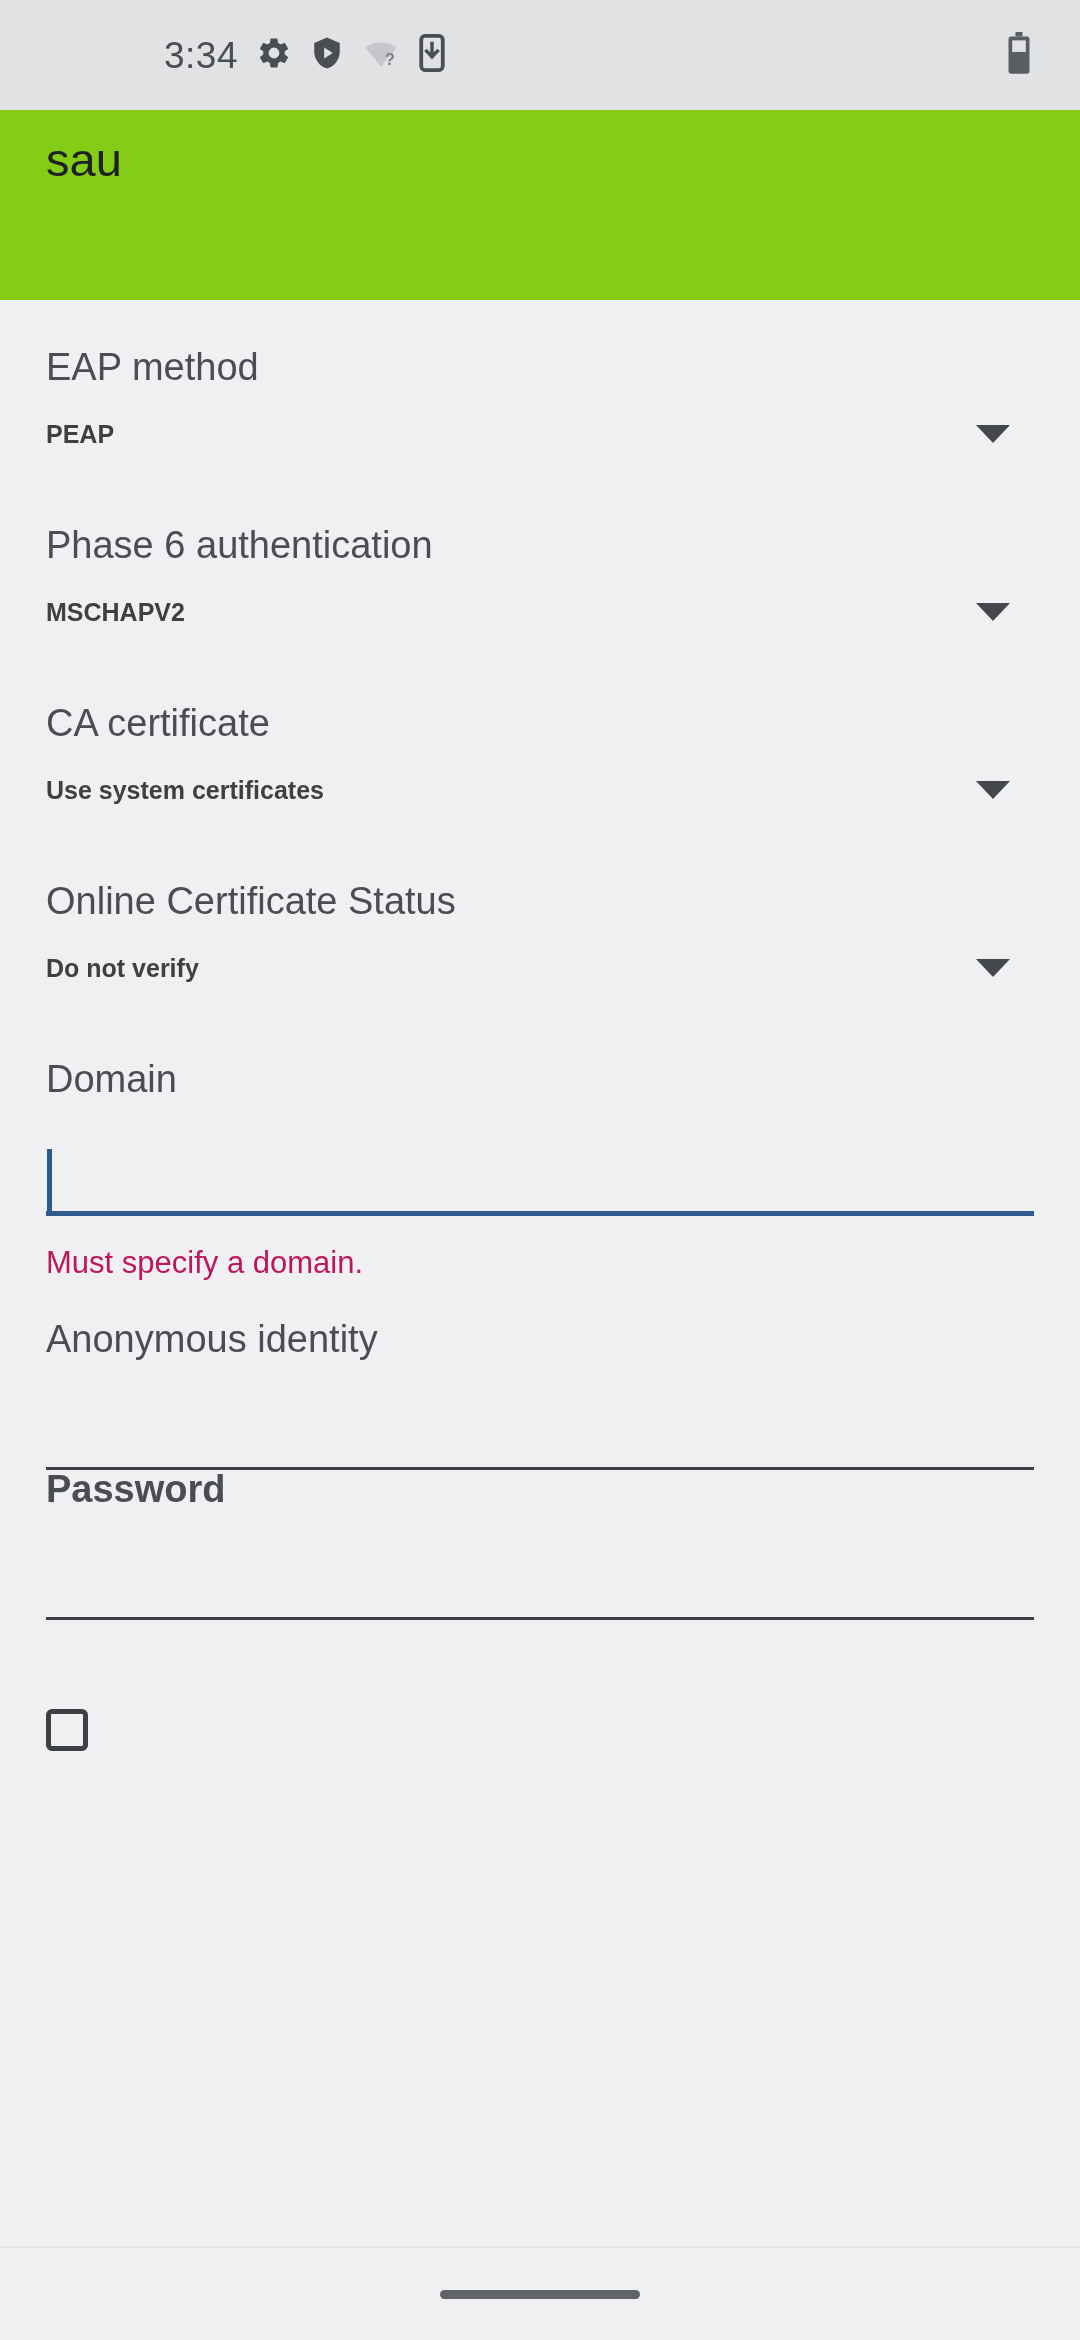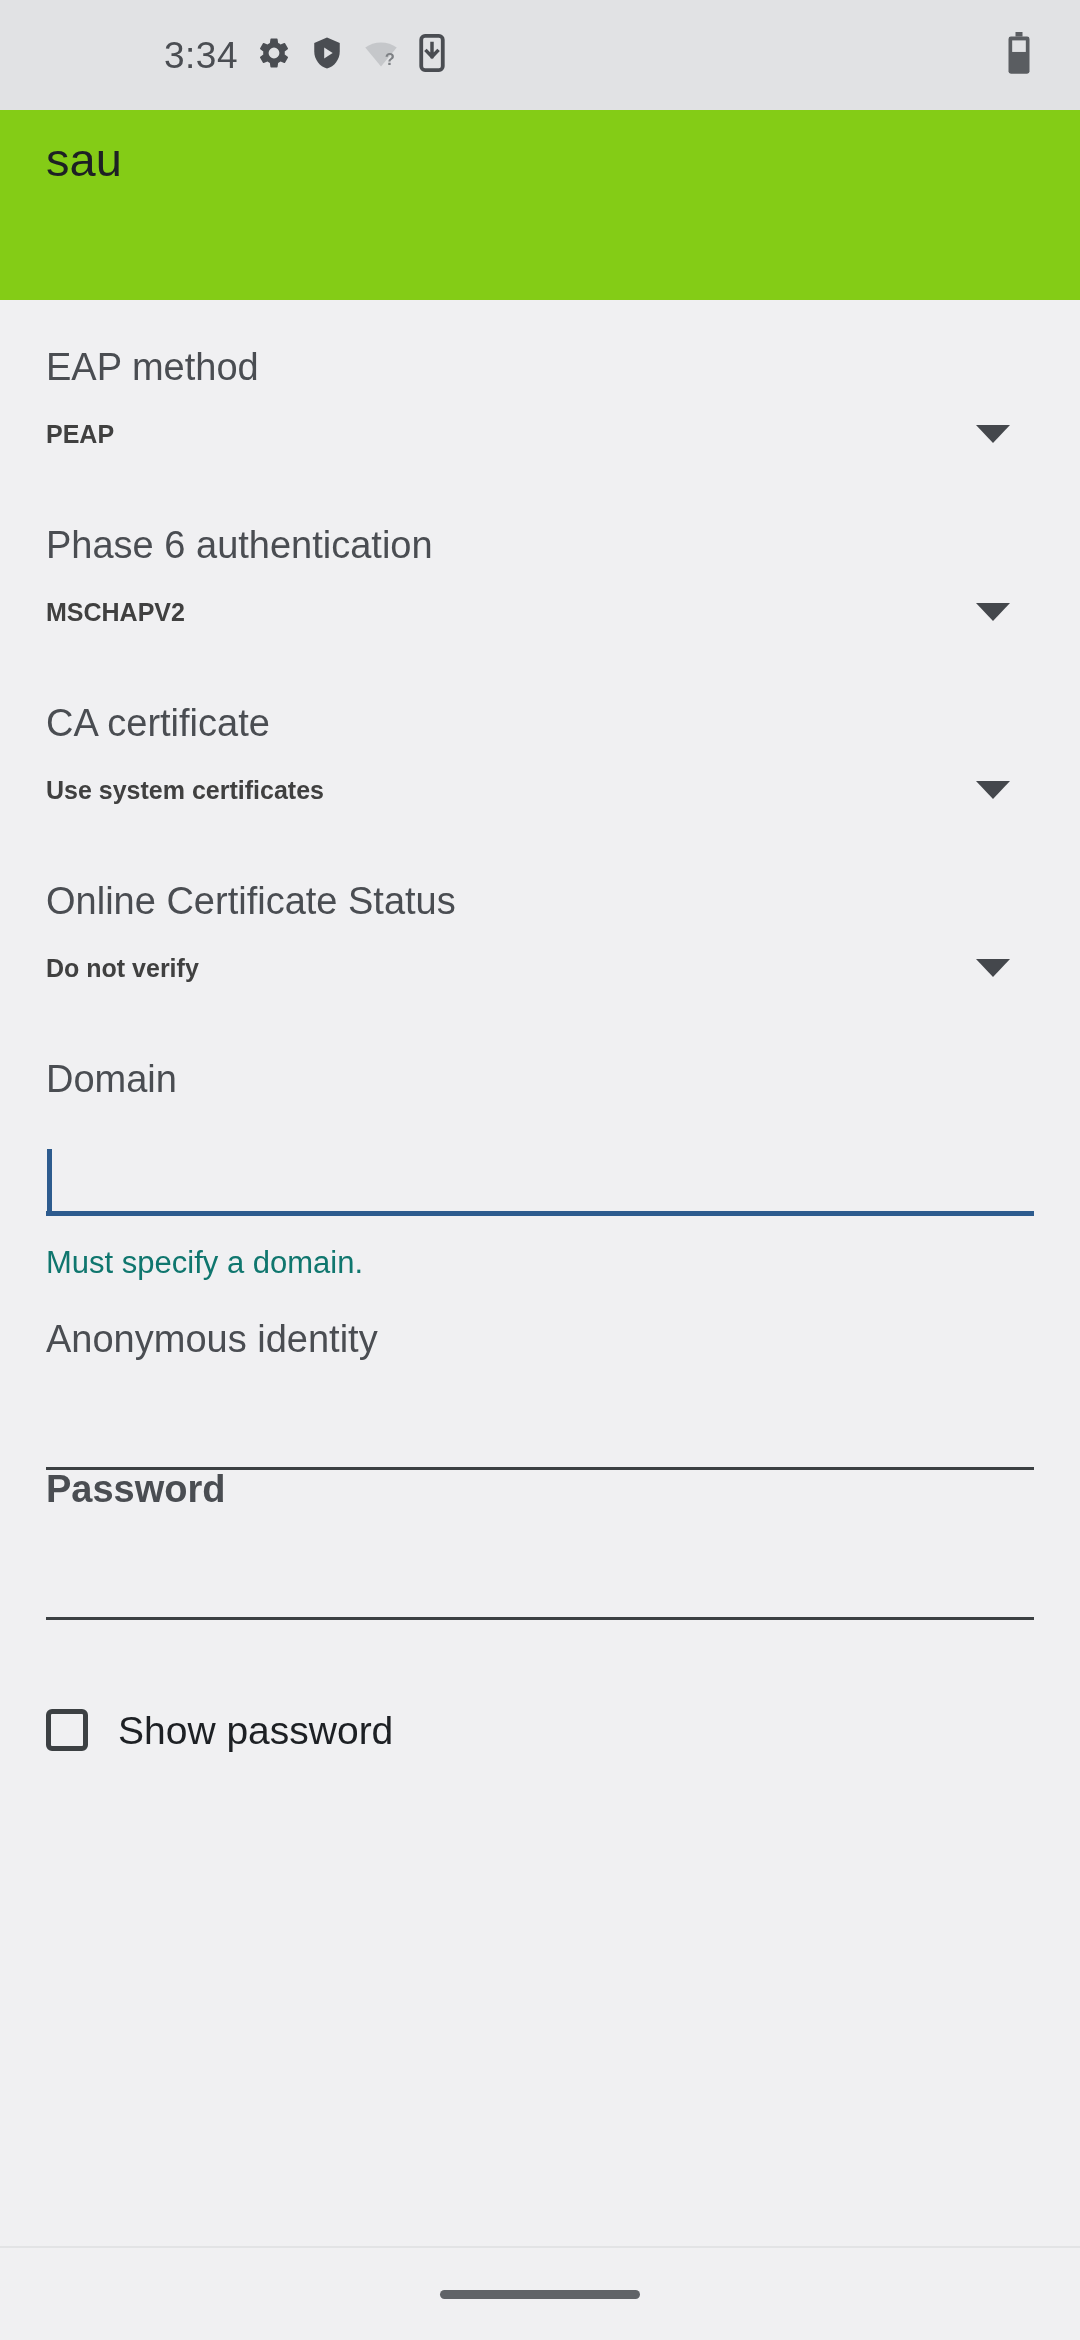--- a/index.html
+++ b/index.html
@@ -121,21 +121,21 @@
   .caret-bar {
     position: absolute;
     left: 1px;
     bottom: 5px;
     width: 5px;
     height: 62px;
     background: #2d5b8e;
   }
   .error-text {
     font-size: 31px;
-    color: #0f766e;
+    color: #be185d;
     line-height: 1;
   }
 
   
   .checkbox-row {
     display: flex;
     align-items: center;
   }
   .checkbox-box {
     width: 42px;
@@ -281,21 +281,20 @@
 
   <div>
     <div class="field-label" style="font-weight:bold;">Password</div>
     <div class="textfield" style="margin-top:26px;">
       <span class="underline"></span>
     </div>
   </div>
 
   <div class="checkbox-row" style="margin-top:89px;">
     <span class="checkbox-box"></span>
-    <span class="checkbox-label">Show password</span>
   </div>
 
 </div>
 
 <div class="nav-divider"></div>
 <div class="navbar">
   <div class="nav-pill"></div>
 </div>
 
 </body></html>

